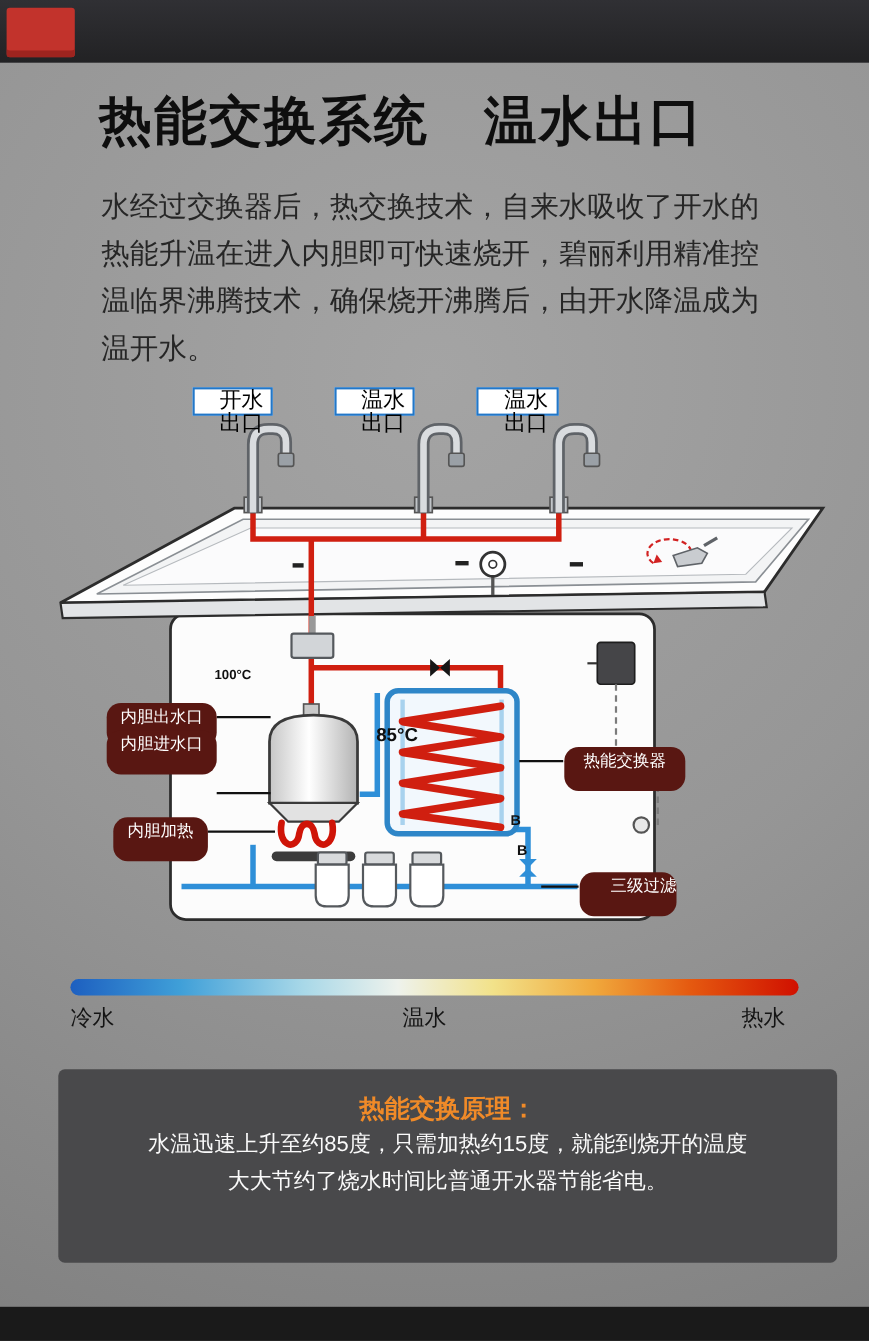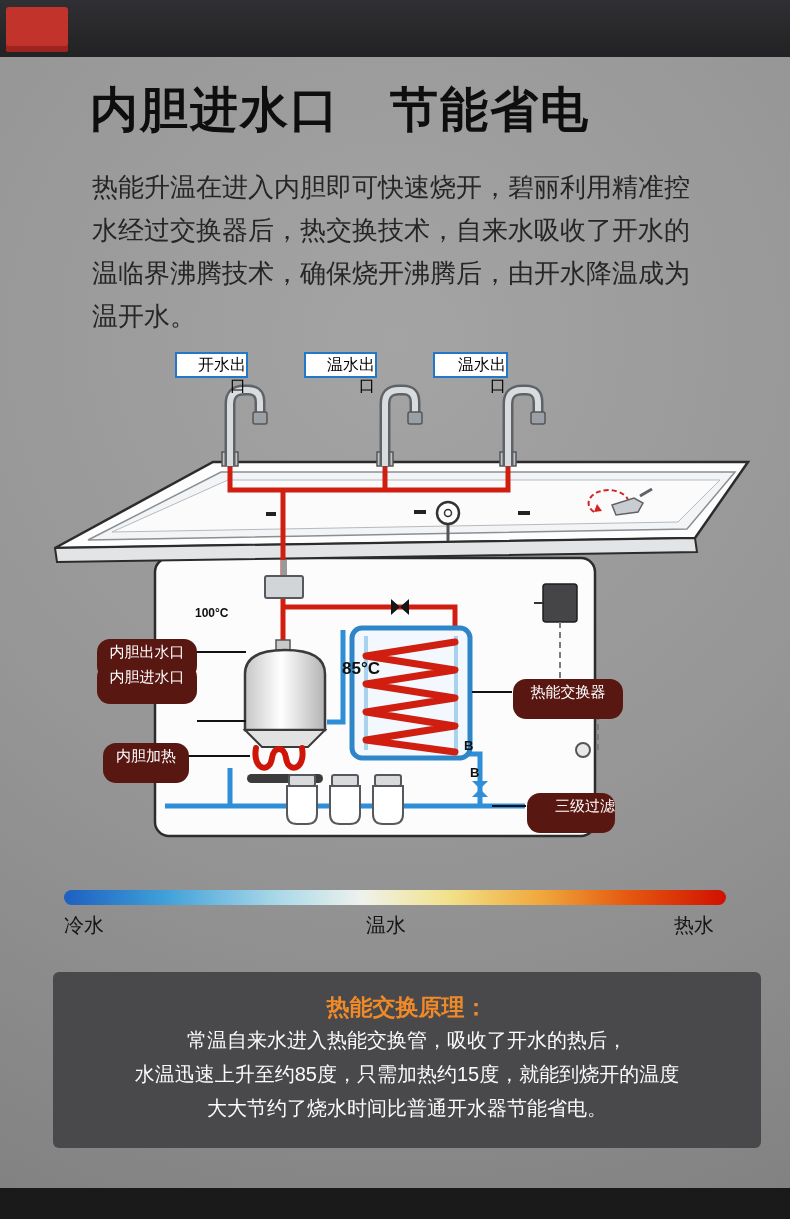--- a/index.html
+++ b/index.html
@@ -14,21 +14,21 @@
   .bottom-strip { position:absolute; left:0; top:1188px; width:790px; height:31px; background:#1a1a1a; }
 
   .page-title { position:absolute; left:90px; top:78px; font-size:48px; font-weight:900;
     color:#0e0e0e; letter-spacing:2px; white-space:nowrap; }
   .intro { position:absolute; left:92px; top:166px; font-size:26px; line-height:43px;
     color:#262626; white-space:nowrap; }
 
   svg.overlay { position:absolute; left:0; top:0; width:790px; height:1219px; }
 
   .outlet { position:absolute; height:26px; line-height:21px; border:2px solid #2277c8;
-    background:#fff; color:#000; font-size:16px; text-align:right;padding-left:16px; }
+    background:#fff; color:#000; font-size:20px; text-align:center;padding-left:16px; }
   #outlet-0 { left:175px; top:352px; width:73px; }
   #outlet-1 { left:304px; top:352px; width:73px; }
   #outlet-2 { left:433px; top:352px; width:75px; }
 
   .pill { position:absolute; height:40px; line-height:26px; background:#591712; color:#fff;
     font-size:15px; text-align:center; border-radius:13px; }
   #pill-tank-outlet   { left:97px;  top:639px; width:100px; }
   #pill-tank-inlet    { left:97px;  top:664px; width:100px; }
   #pill-tank-heater   { left:103px; top:743px; width:86px; }
   #pill-heat-exchanger{ left:513px; top:679px; width:110px; }
@@ -52,25 +52,25 @@
 </style>
 </head>
 <body>
 
 <div class="page">
 
   <div class="top-strip">
     <div class="red-ribbon"></div>
   </div>
 
-  <div class="page-title">内胆进水口　节能省电</div>
+  <div class="page-title">热能交换系统　温水出口</div>
 
   <div class="intro">
+    <div>水经过交换器后，热交换技术，自来水吸收了开水的</div>
     <div>热能升温在进入内胆即可快速烧开，碧丽利用精准控</div>
-    <div>水经过交换器后，热交换技术，自来水吸收了开水的</div>
     <div>温临界沸腾技术，确保烧开沸腾后，由开水降温成为</div>
     <div>温开水。</div>
   </div>
 
   <svg class="overlay" viewBox="0 0 790 1219">
     <defs>
       <linearGradient id="tg" x1="0" y1="0" x2="1" y2="0">
         <stop offset="0" stop-color="#c6c6c6"></stop>
           <stop offset="0.45" stop-color="#ffffff"></stop>
           <stop offset="1" stop-color="#b3b3b3"></stop>
@@ -204,19 +204,18 @@
   <div class="temp-label" id="temp-100">100°C</div>
   <div class="temp-label" id="temp-85">85°C</div>
 
   <div class="temp-bar"></div>
   <div class="bar-label" id="bar-cold">冷水</div>
   <div class="bar-label" id="bar-warm">温水</div>
   <div class="bar-label" id="bar-hot">热水</div>
 
   <div class="principle-box">
     <div class="principle-title">热能交换原理：</div>
-    <div class="principle-line">常温自来水进入热能交换管，吸收了开水的热后，</div>
     <div class="principle-line">水温迅速上升至约85度，只需加热约15度，就能到烧开的温度</div>
     <div class="principle-line">大大节约了烧水时间比普通开水器节能省电。</div>
   </div>
 
   <div class="bottom-strip"></div>
 </div>
 
 </body></html>

